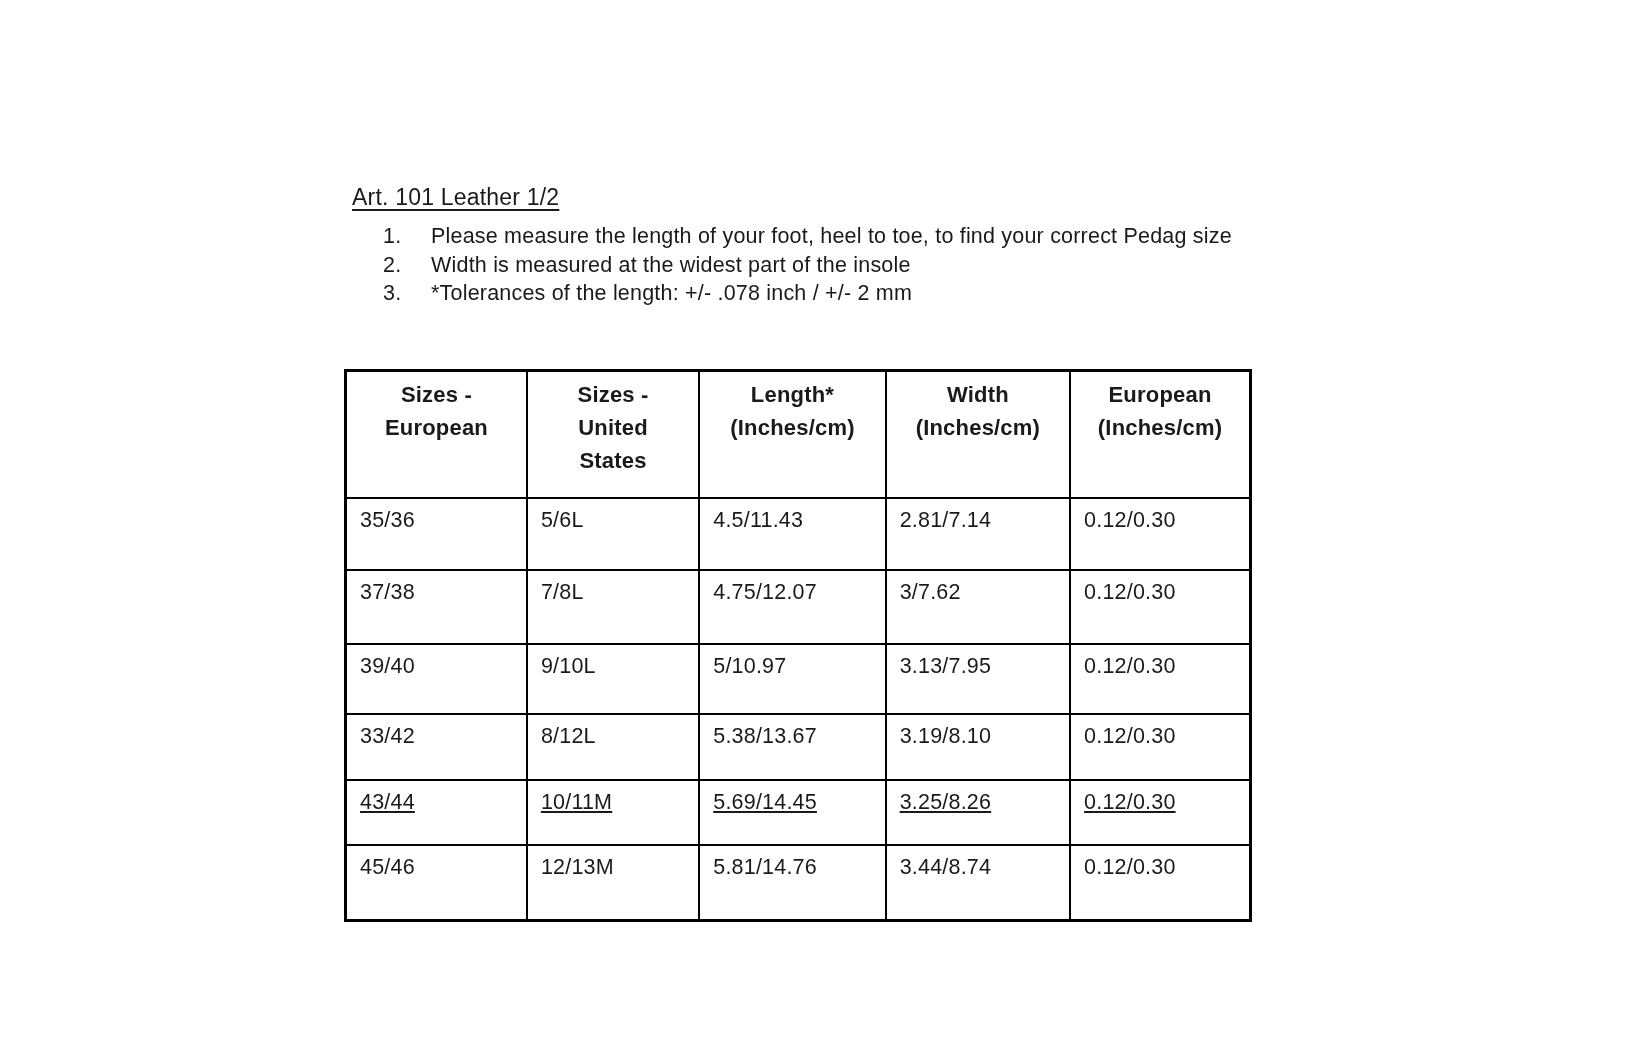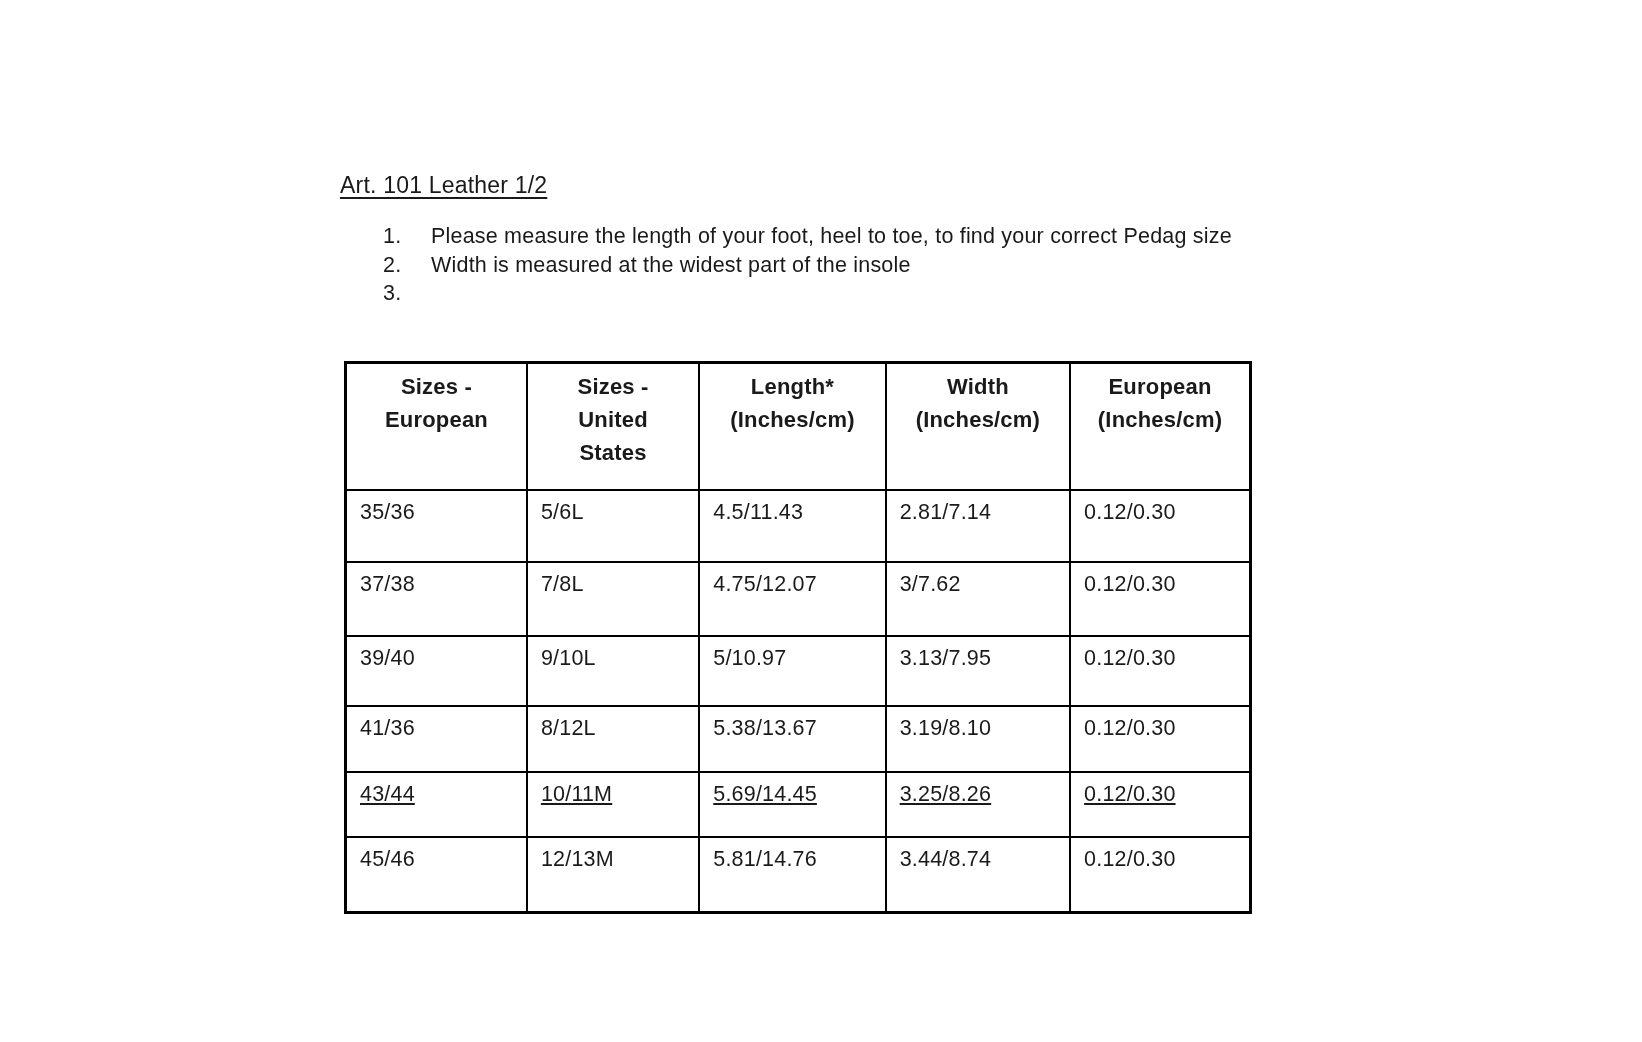--- a/index.html
+++ b/index.html
@@ -13,21 +13,21 @@
     height: 1042px;
     background: #ffffff;
     font-family: "Liberation Sans", sans-serif;
     color: #1a1a1a;
     overflow: hidden;
   }
   .doc-title {
     position: absolute;
     left: 340px;
     top: 172px;
-    margin: 0;
+    margin: 12px;
     font-size: 23px;
     font-weight: 400;
     color: #1a1a1a;
     text-decoration: underline;
     text-underline-offset: 4px;
     letter-spacing: 0.2px;
     white-space: nowrap;
   }
   .notes {
     position: absolute;
@@ -46,21 +46,21 @@
     white-space: nowrap;
   }
   .note .num {
     display: inline-block;
     width: 48px;
     flex: 0 0 48px;
   }
   .size-table {
     position: absolute;
     left: 344px;
-    top: 361px;
+    top: 369px;
     width: 908px;
     border-collapse: collapse;
     table-layout: fixed;
     border: 3px solid #000000;
   }
   .size-table th,
   .size-table td {
     border: 2px solid #000000;
     vertical-align: top;
     color: #1a1a1a;
@@ -102,20 +102,21 @@
     <li class="note">
       <span class="num">1.</span>
       <span class="txt">Please measure the length of your foot, heel to toe, to find your correct Pedag size</span>
     </li>
     <li class="note">
       <span class="num">2.</span>
       <span class="txt">Width is measured at the widest part of the insole</span>
     </li>
     <li class="note">
       <span class="num">3.</span>
+      <span class="txt">*Tolerances of the length: +/- .078 inch / +/- 2 mm</span>
     </li>
   </ol>
 
   <table class="size-table">
     <colgroup>
       <col style="width: 181px;">
       <col style="width: 172px;">
       <col style="width: 186px;">
       <col style="width: 184px;">
       <col style="width: 180px;">
@@ -161,21 +162,21 @@
         <td>0.12/0.30</td>
       </tr>
       <tr class="data-row">
         <td>39/40</td>
         <td>9/10L</td>
         <td>5/10.97</td>
         <td>3.13/7.95</td>
         <td>0.12/0.30</td>
       </tr>
       <tr class="data-row">
-        <td>41/36</td>
+        <td>33/42</td>
         <td>8/12L</td>
         <td>5.38/13.67</td>
         <td>3.19/8.10</td>
         <td>0.12/0.30</td>
       </tr>
       <tr class="data-row">
         <td>43/44</td>
         <td>10/11M</td>
         <td>5.69/14.45</td>
         <td>3.25/8.26</td>

